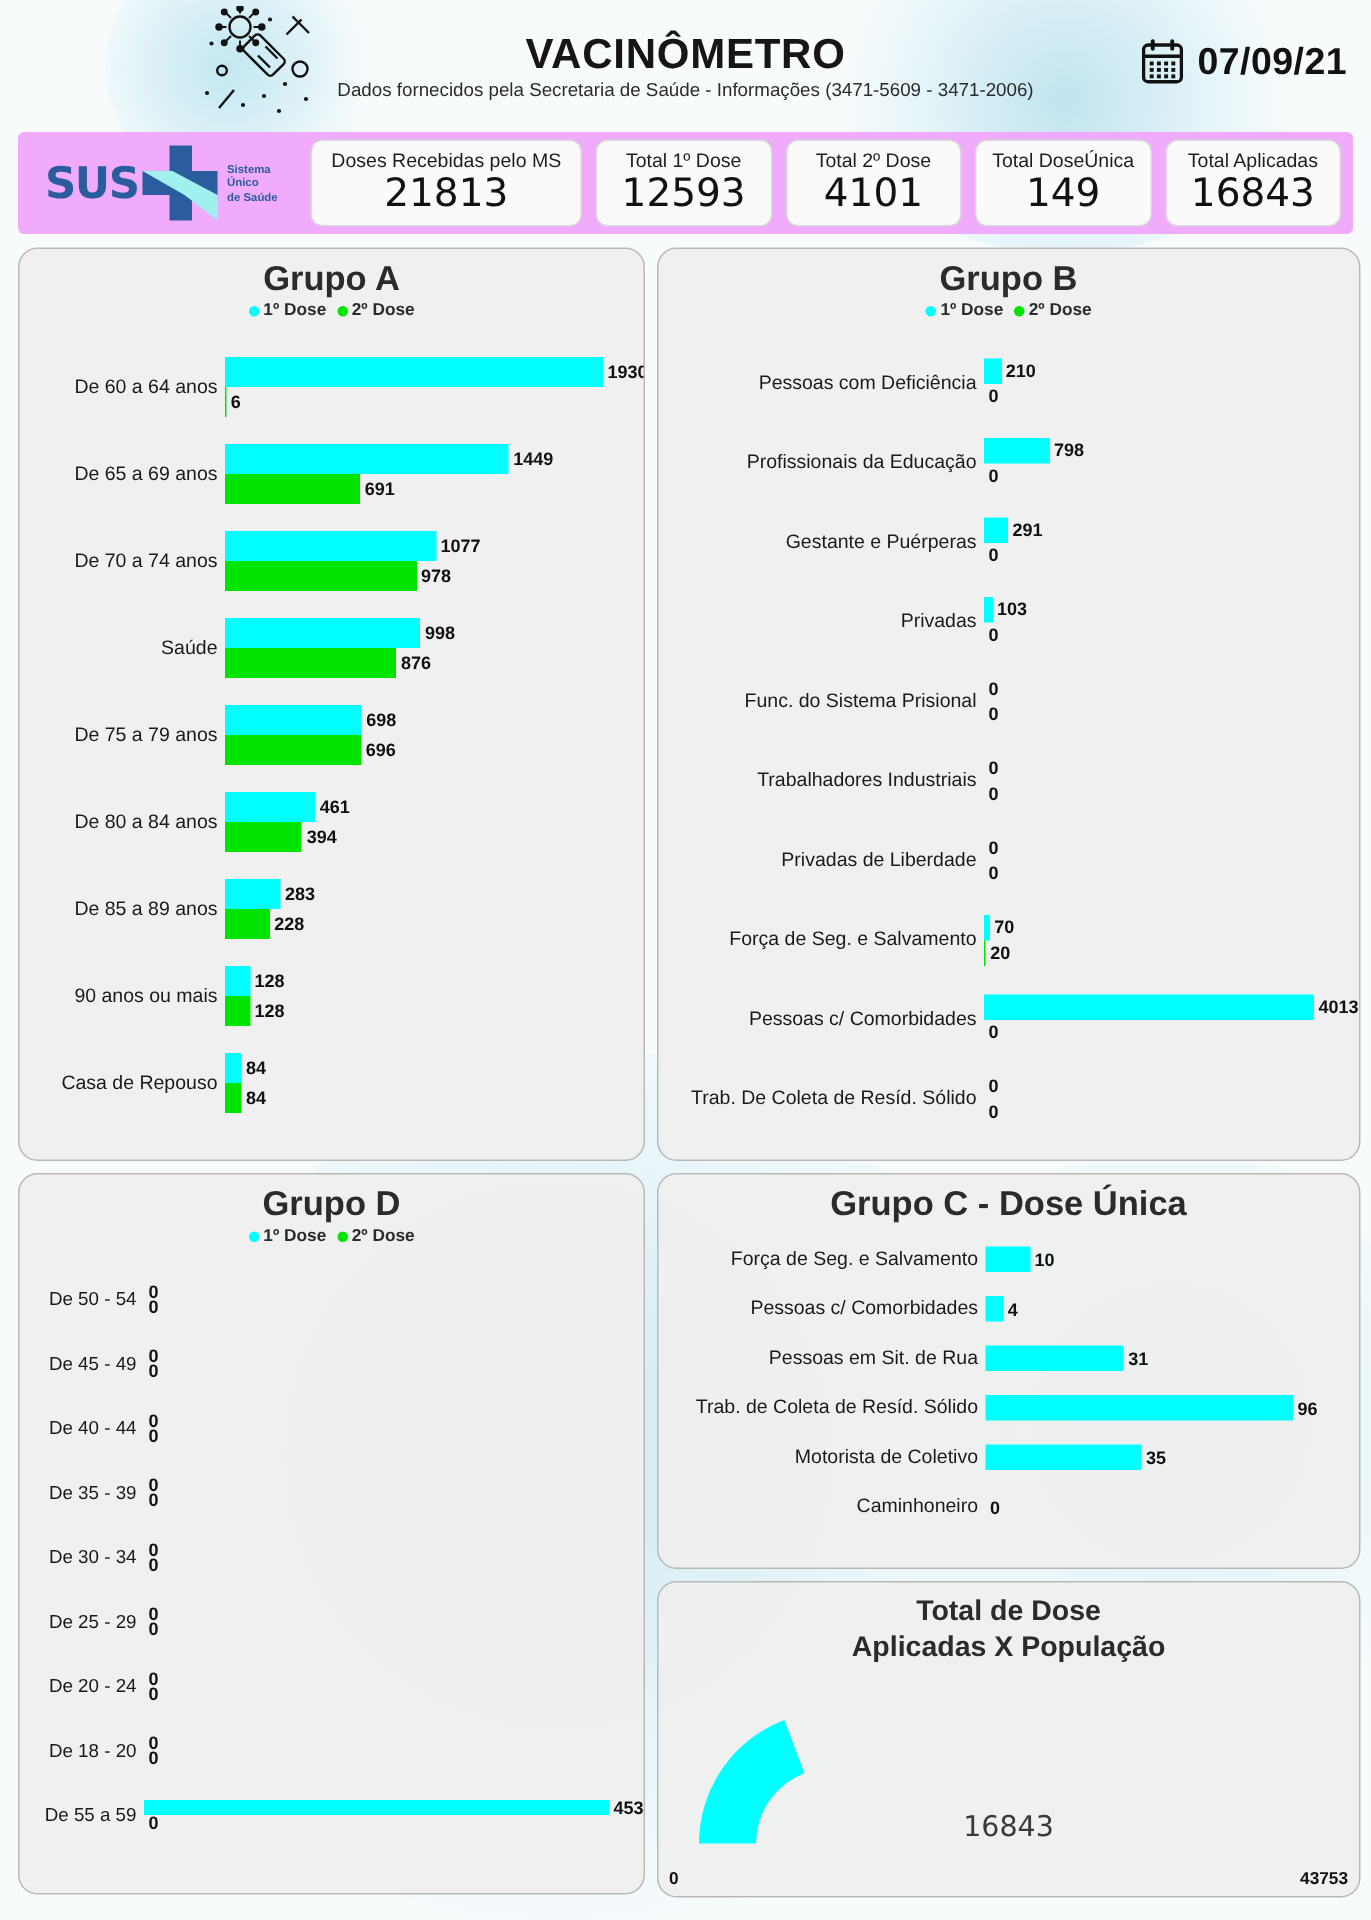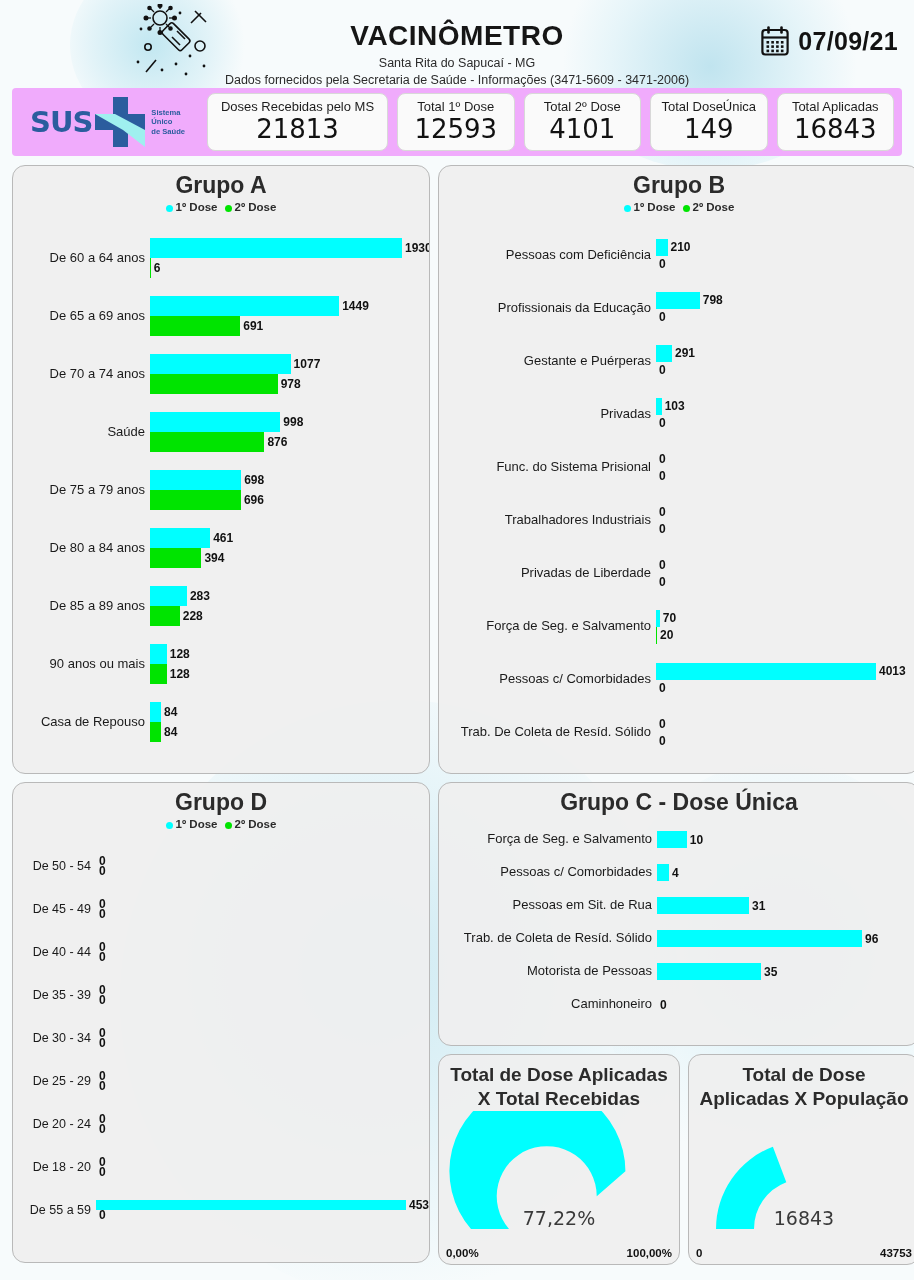--- a/index.html
+++ b/index.html
@@ -122,21 +122,20 @@
           <circle cx="34" cy="66" r="1.4"></circle>
         <circle cx="48" cy="60" r="1.4"></circle>
           <circle cx="10" cy="58" r="1.4"></circle>
         <circle cx="76" cy="62" r="1.4"></circle>
           <circle cx="58" cy="70" r="1.4"></circle>
       </g>
     </svg>
   </div>
   <div class="head-text">
     <div class="head-title">VACINÔMETRO</div>
-    <div class="head-sub">Santa Rita do Sapucaí - MG</div>
     <div class="head-sub2">Dados fornecidos pela Secretaria de Saúde - Informações (3471-5609 - 3471-2006)</div>
   </div>
   <div class="head-date">
     <span class="cal-ico">
       <svg viewBox="0 0 28 30" width="28" height="30">
         <rect x="1.4" y="4" width="25.2" height="24.5" rx="3" fill="none" stroke="#111" stroke-width="2.2"></rect>
         <line x1="1.4" y1="11.5" x2="26.6" y2="11.5" stroke="#111" stroke-width="2.2"></line>
         <line x1="7.5" y1="1.5" x2="7.5" y2="6.5" stroke="#111" stroke-width="2.6" stroke-linecap="round"></line>
         <line x1="20.5" y1="1.5" x2="20.5" y2="6.5" stroke="#111" stroke-width="2.6" stroke-linecap="round"></line>
         <g fill="#111">
@@ -622,51 +621,40 @@
           <div class="row" style="height:33px;">
             <div class="rlabel" style="width:213px;font-size:13px;">Trab. de Coleta de Resíd. Sólido</div>
             <div class="bars">
               <div class="bline" style="height:17px;">
                 <div class="bar cyan" style="width:205px;height:17px;"></div>
                 <div class="bval">96</div>
               </div>
             </div>
           </div>
           <div class="row" style="height:33px;">
-            <div class="rlabel" style="width:213px;font-size:13px;">Motorista de Pessoas</div>
+            <div class="rlabel" style="width:213px;font-size:13px;">Motorista de Coletivo</div>
             <div class="bars">
               <div class="bline" style="height:17px;">
                 <div class="bar cyan" style="width:103.98550724637681px;height:17px;"></div>
                 <div class="bval">35</div>
               </div>
             </div>
           </div>
           <div class="row" style="height:33px;">
             <div class="rlabel" style="width:213px;font-size:13px;">Caminhoneiro</div>
             <div class="bars">
               <div class="bline" style="height:17px;">
                 <div class="bar cyan" style="width:0px;height:17px;"></div>
                 <div class="bval">0</div>
               </div>
             </div>
           </div>
         </div>
       </div>
     <div class="gaugewrap">
-      <div class="gpanel" id="gauge-0" style="width:240px;height:209px;">
-          <div class="gtitle">
-            <div>Total de Dose Aplicadas</div>
-            <div>X Total Recebidas</div>
-          </div>
-          <div class="gsvgwrap" style="height:140px;"><svg width="240" height="140" viewBox="0 0 240 140">
-              <path d="M32 117.99999999999999 A88 88 0 1 1 186.41041236042878 60.26216898672234 L157.73318884115272 85.19441419700132 A50 50 0 1 0 70 118 Z" fill="#00ffff"></path>
-            </svg><div class="gcenter" style="top:96px;">77,22%</div></div>
-          <div class="gmin">0,00%</div>
-          <div class="gmax">100,00%</div>
-        </div>
       <div class="gpanel" id="gauge-1" style="flex:1 1 auto;height:209px;">
           <div class="gtitle">
             <div>Total de Dose</div>
             <div>Aplicadas X População</div>
           </div>
           <div class="gsvgwrap" style="height:140px;"><svg width="230" height="140" viewBox="0 0 230 140">
               <path d="M27 117.99999999999999 A88 88 0 0 1 83.88295406163763 35.68518084773649 L97.31986026229411 71.23021639075938 A50 50 0 0 0 65 118 Z" fill="#00ffff"></path>
             </svg><div class="gcenter" style="top:96px;">16843</div></div>
           <div class="gmin">0</div>
           <div class="gmax">43753</div>

